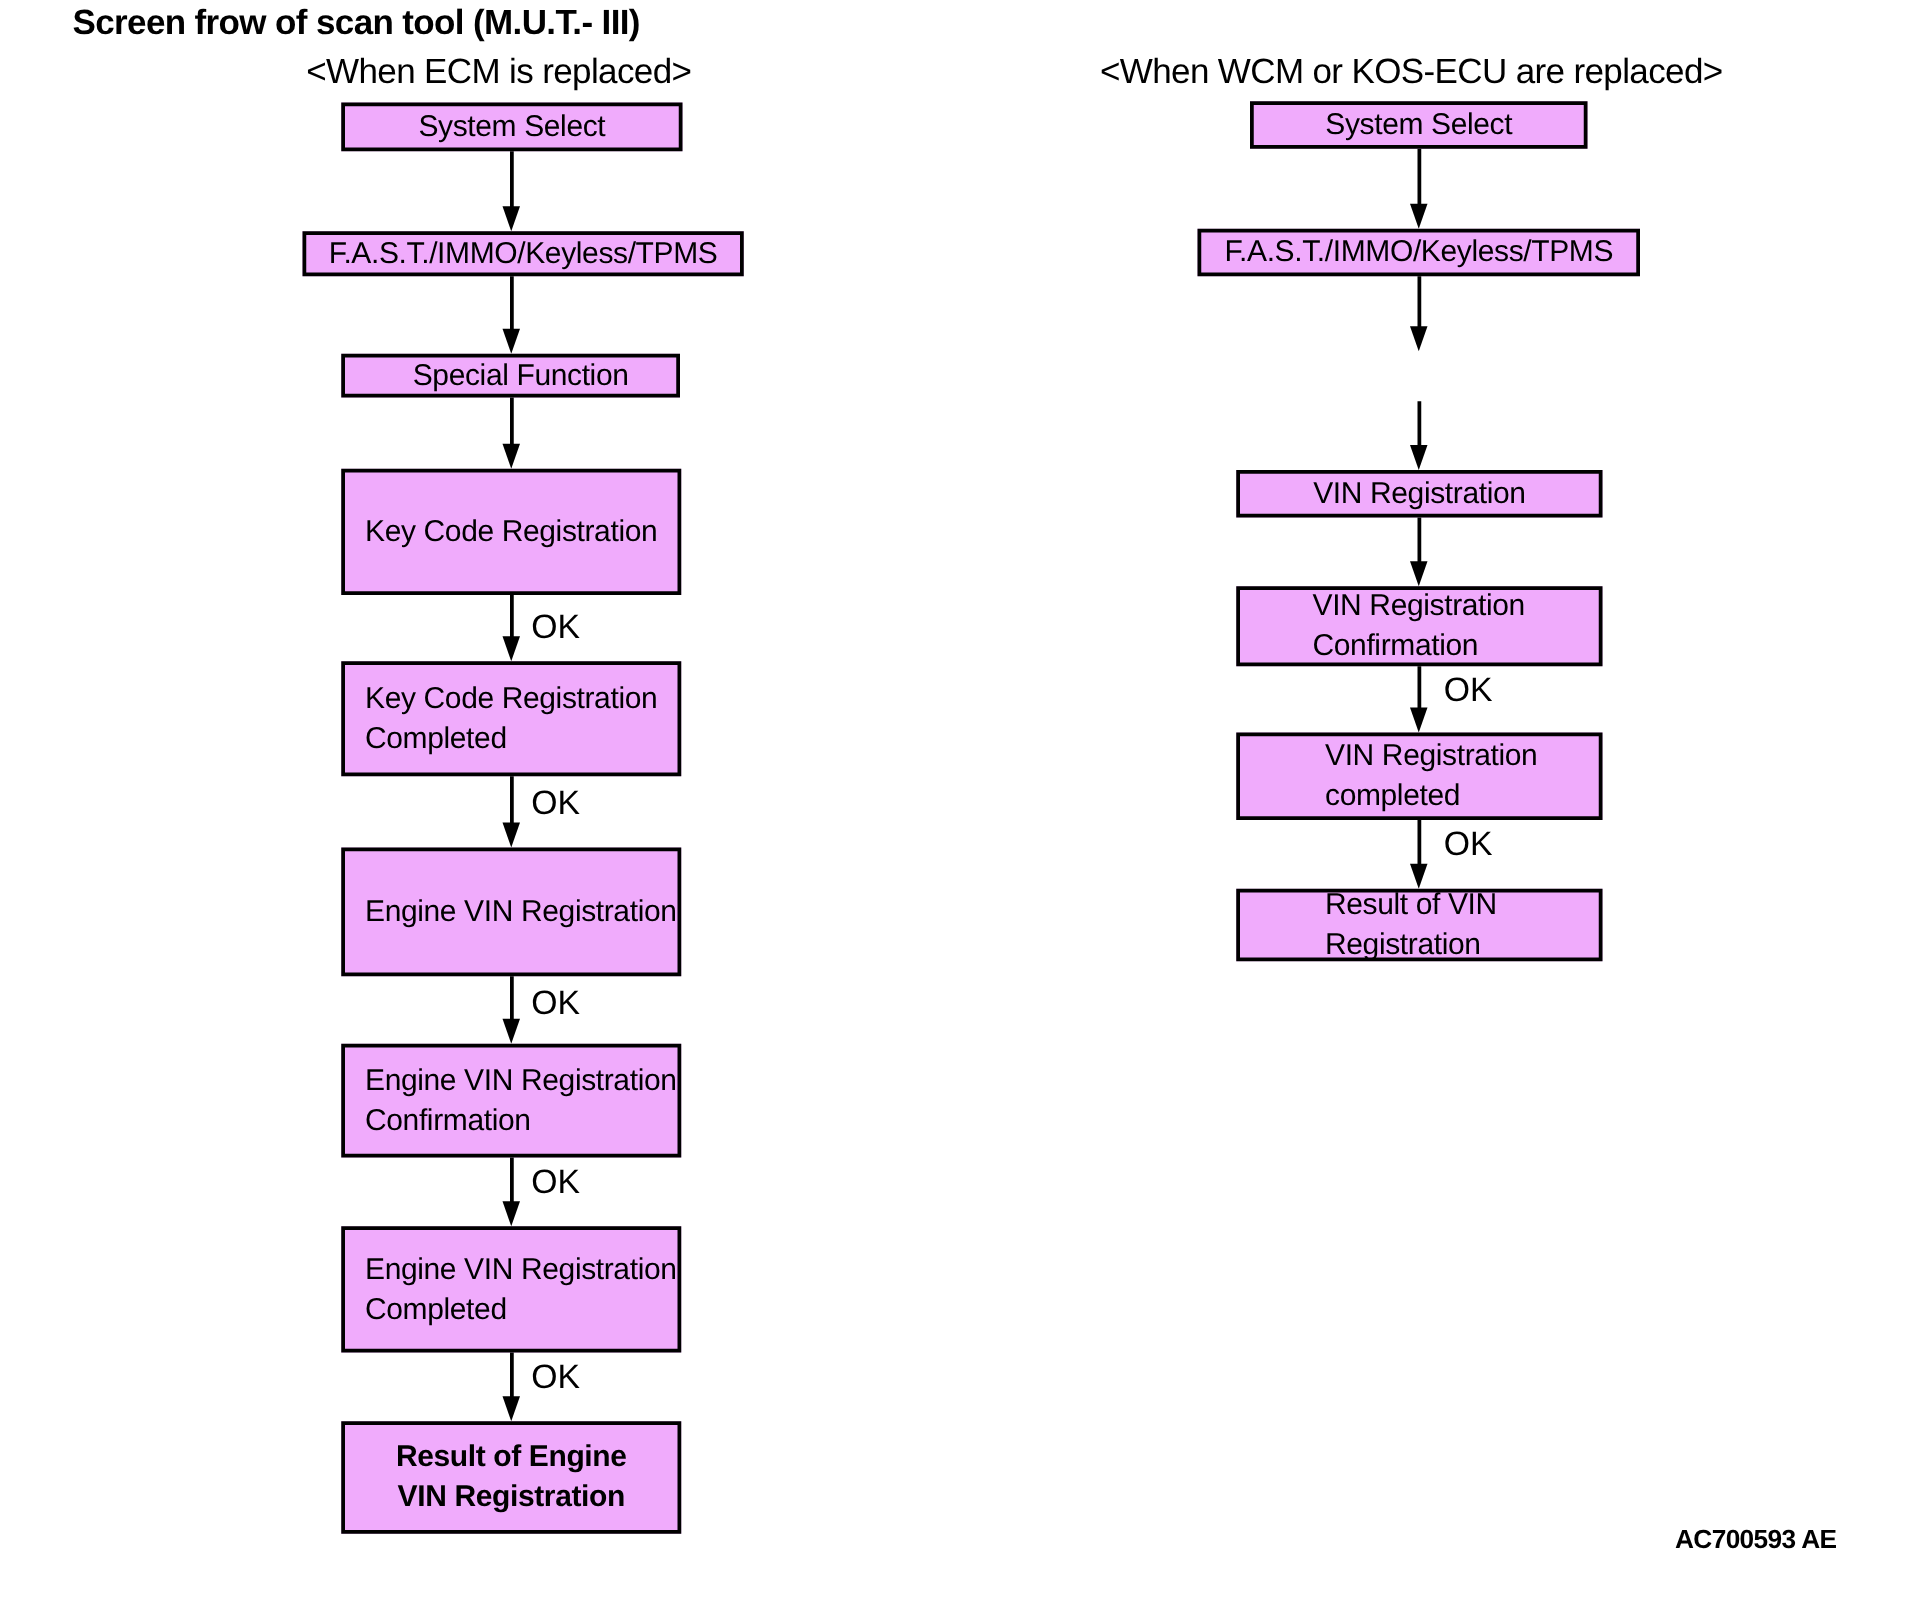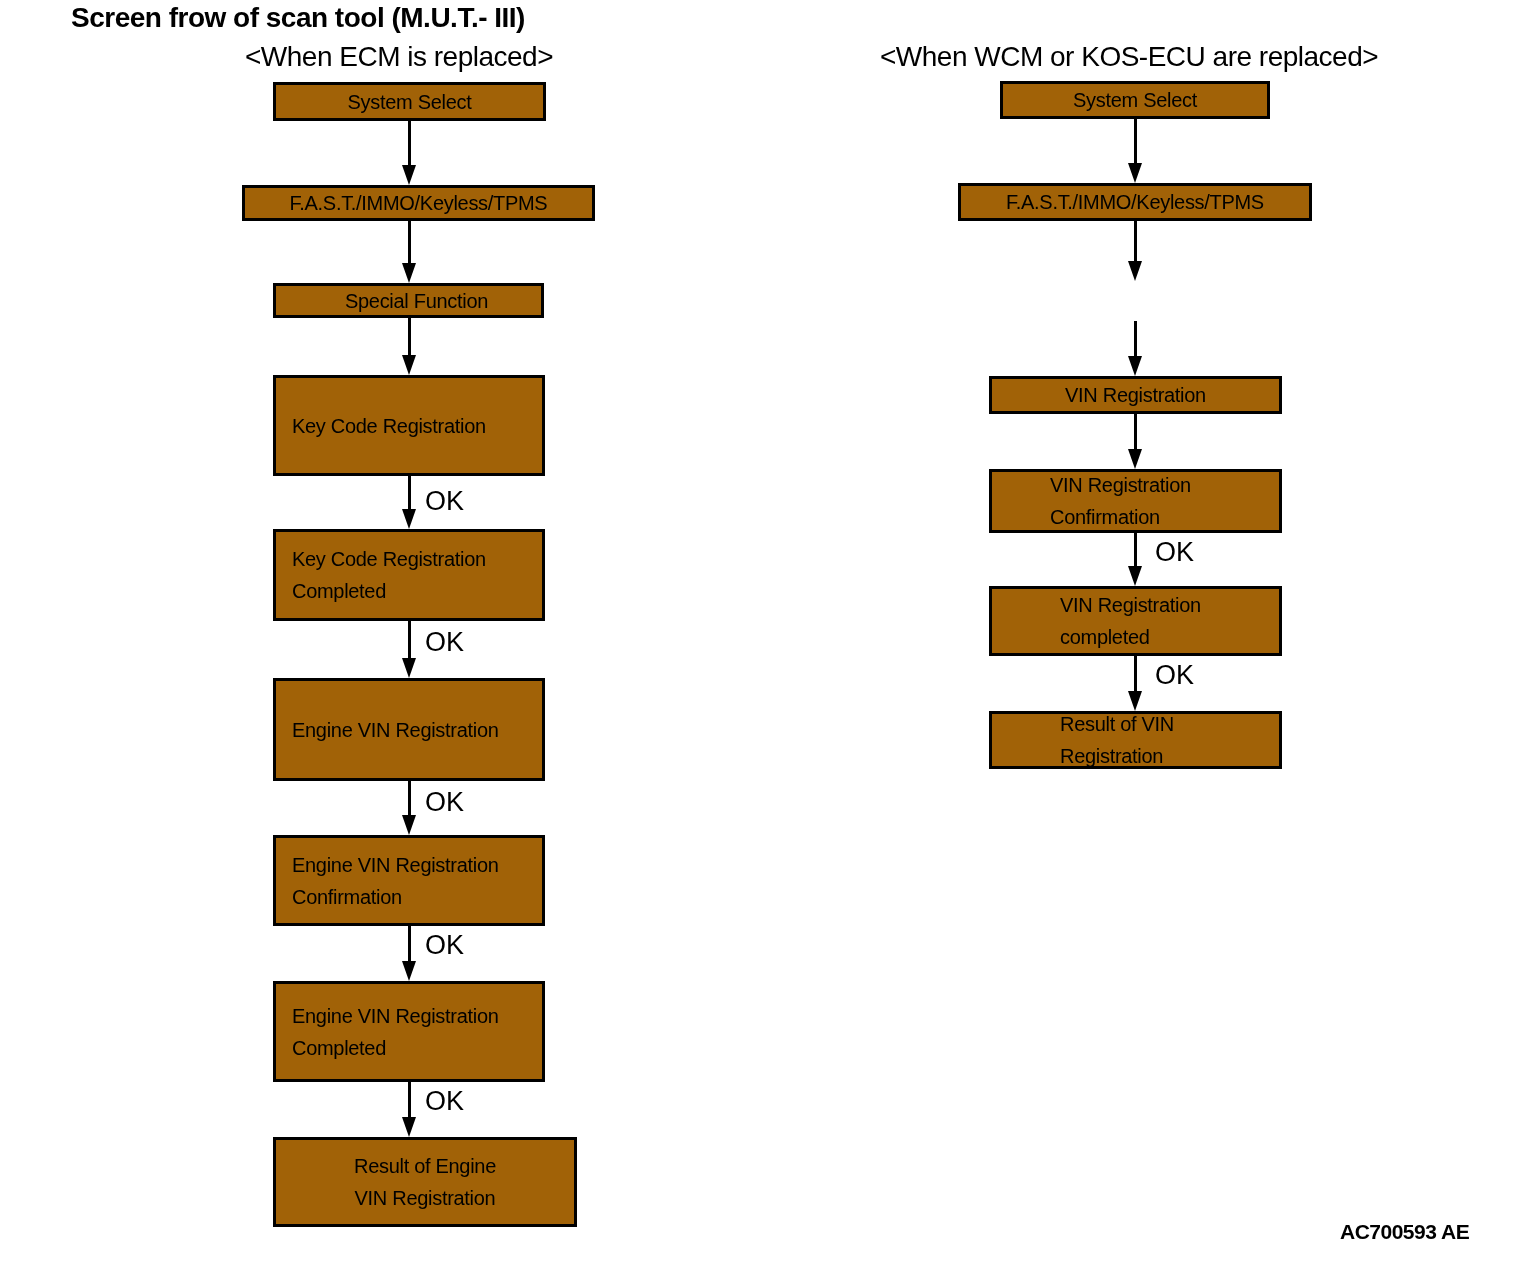--- a/index.html
+++ b/index.html
@@ -17,40 +17,39 @@
     overflow: hidden;
   }
   .title {
     position: absolute;
     left: 58px;
     top: 2px;
     font-size: 28px;
     font-weight: bold;
     letter-spacing: -0.5px;
     white-space: nowrap;
-    margin-left: 13px;
   }
   .col-header {
     position: absolute;
     top: 41px;
     font-size: 28px;
     letter-spacing: -0.5px;
     white-space: nowrap;
   }
   .col-header.left  { left: 245px; }
   .col-header.right { left: 861px; margin-left: 19px; }
   .fbox {
     position: absolute;
     box-sizing: border-box;
     border: 3px solid #000000;
-    background: #a16207;
+    background: #f0abfc;
     display: flex;
     flex-direction: column;
     justify-content: center;
-    font-size: 20px;
+    font-size: 24px;
     line-height: 32px;
     letter-spacing: -0.3px;
   }
   .fbox.center { align-items: center; text-align: center; }
   .fbox.lalign { align-items: flex-start; text-align: left; padding-left: 16px; }
   .fbox.ind58  { align-items: flex-start; text-align: left; padding-left: 58px; }
   .fbox.ind68  { align-items: flex-start; text-align: left; padding-left: 68px; }
   .bline { white-space: nowrap; display: block; }
   .arrow {
     position: absolute;
@@ -171,21 +170,21 @@
     <span class="bline">Engine VIN Registration</span>
     <span class="bline">Completed</span>
   </div>
 
   <div class="arrow" style="left:402px; top:1082px; height:55px;">
     <div class="shaft"></div>
     <div class="head"></div>
   </div>
   <span class="ok" style="left:425px; top:1086px;">OK</span>
 
-  <div class="fbox center" style="left:273px; top:1137px; width:304px; height:90px;">
+  <div class="fbox center" style="left:273px; top:1137px; width:272px; height:90px;font-weight:bold;">
     <span class="bline">Result of Engine</span>
     <span class="bline">VIN Registration</span>
   </div>
 
   <div class="col-header right">&lt;When WCM or KOS-ECU are replaced&gt;</div>
 
   <div class="fbox center" style="left:1000px; top:81px; width:270px; height:38px;">
     <span class="bline">System Select</span>
   </div>
 

